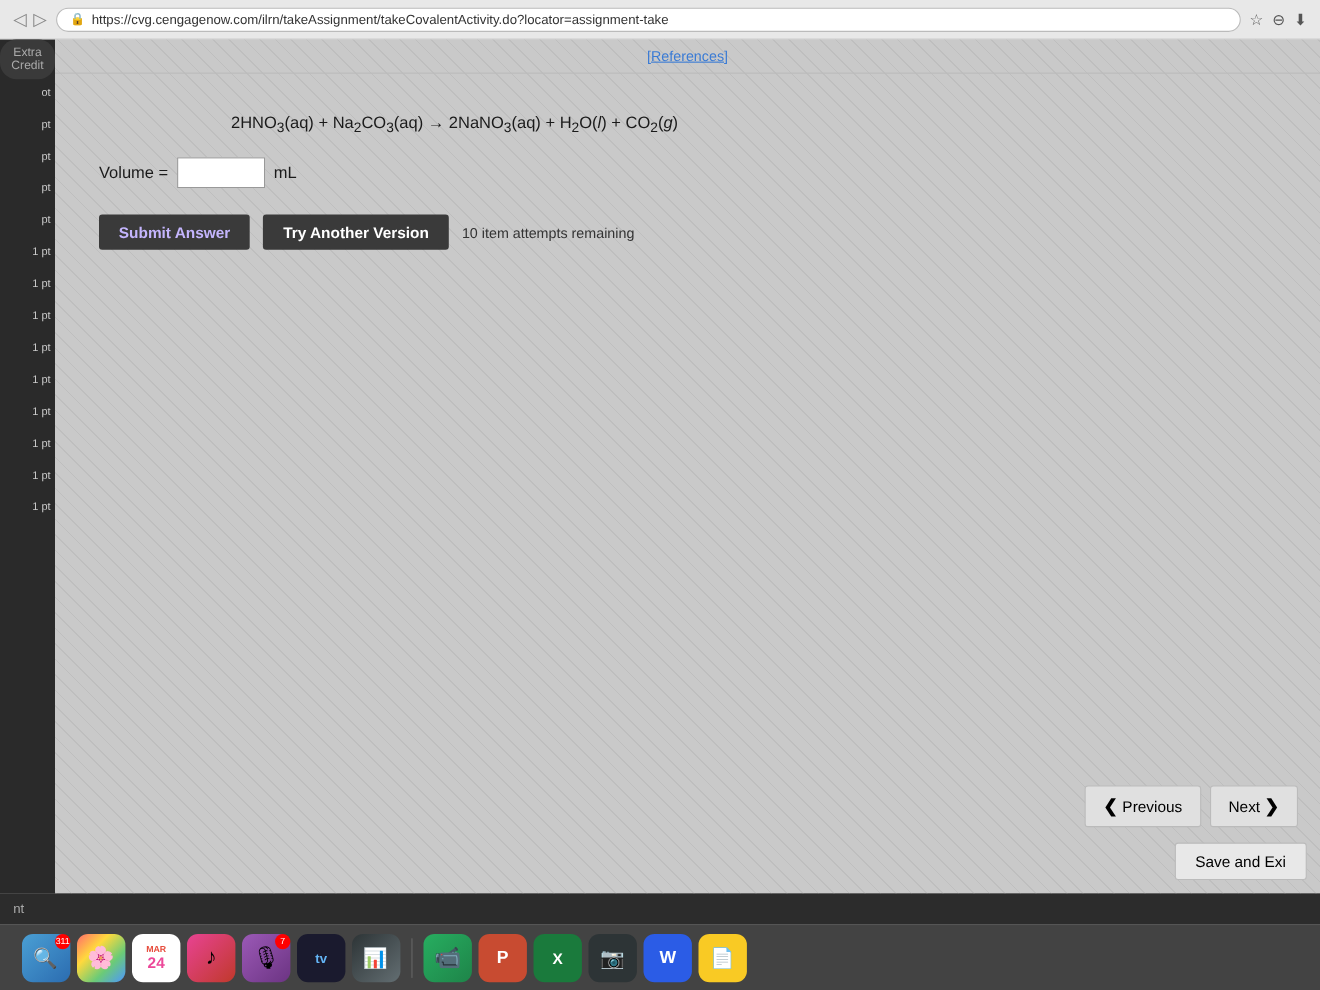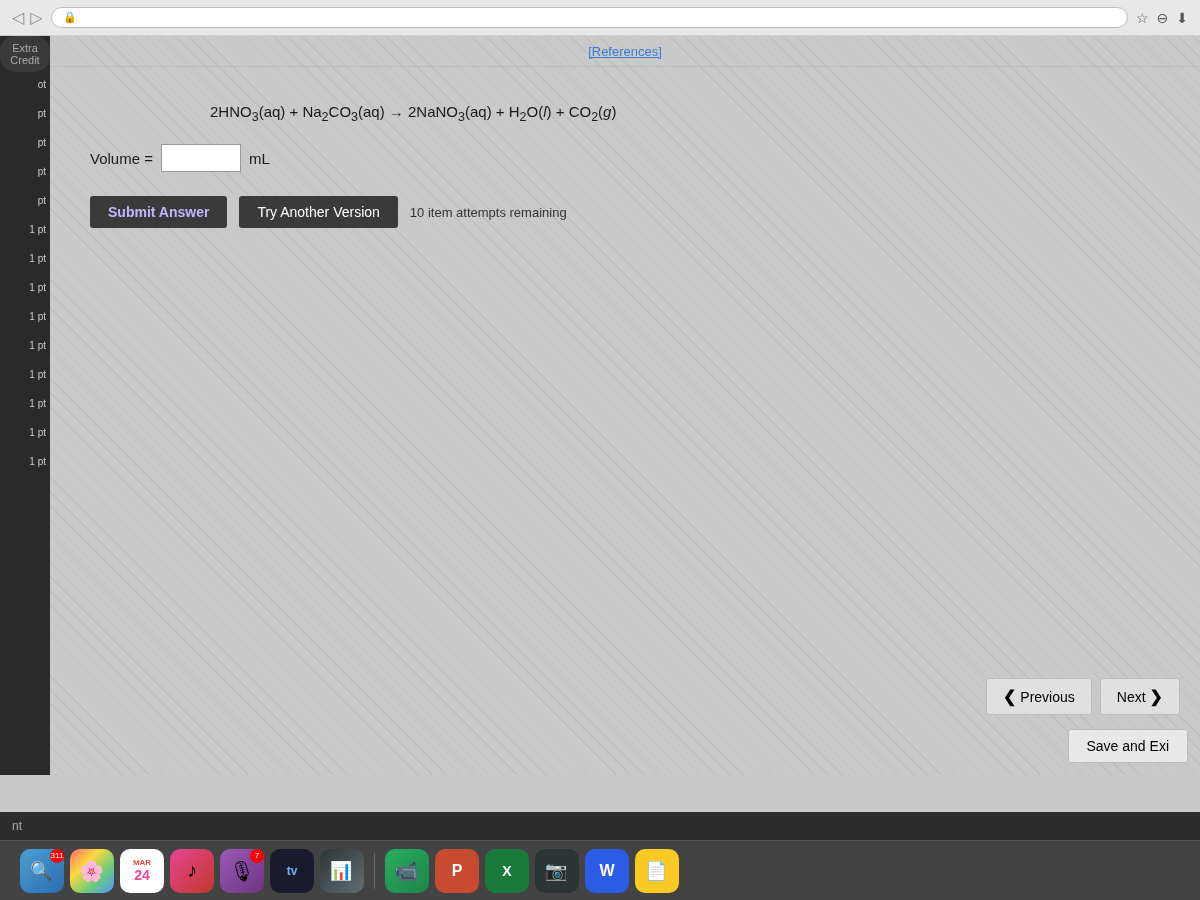--- a/index.html
+++ b/index.html
@@ -77,21 +77,21 @@
       font-weight: bold;
       cursor: pointer;
       border-radius: 3px;
     }
     .btn-try {
       background: #3a3a3a;
       color: white;
       border: none;
       padding: 8px 18px;
       font-size: 14px;
-      font-weight: normal;
+      font-weight: bold;
       cursor: pointer;
       border-radius: 3px;
     }
     .attempts-text {
       font-size: 13px;
       color: #333;
     }
 
     
     .nav-buttons {
@@ -132,21 +132,20 @@
 
     
     .bottom-bar {
       background: #2c2c2c;
       height: 28px;
       display: flex;
       align-items: center;
       padding: 0 12px;
       font-size: 12px;
       color: #aaa;
-      margin-top: 37px;
     }
 
     
     .dock {
       background: rgba(60,60,60,0.95);
       height: 60px;
       display: flex;
       align-items: center;
       padding: 4px 20px;
       gap: 6px;
@@ -238,20 +237,21 @@
 
 <div class="whole-layout">
 
   <div class="browser-bar">
     <div class="browser-icons">
       <span style="font-size:16px;color:#888;cursor:pointer;">◁</span>
       <span style="font-size:16px;color:#888;cursor:pointer;">▷</span>
     </div>
     <div class="url-bar">
       <span class="lock-icon">🔒</span>
+      <span class="url-text">https://cvg.cengagenow.com/ilrn/takeAssignment/takeCovalentActivity.do?locator=assignment-take</span>
     </div>
     <div class="browser-right-icons">
       <span style="cursor:pointer;">☆</span>
       <span style="cursor:pointer;">⊖</span>
       <span style="cursor:pointer;">⬇</span>
     </div>
   </div>
 
   <div class="mid-section">
 

